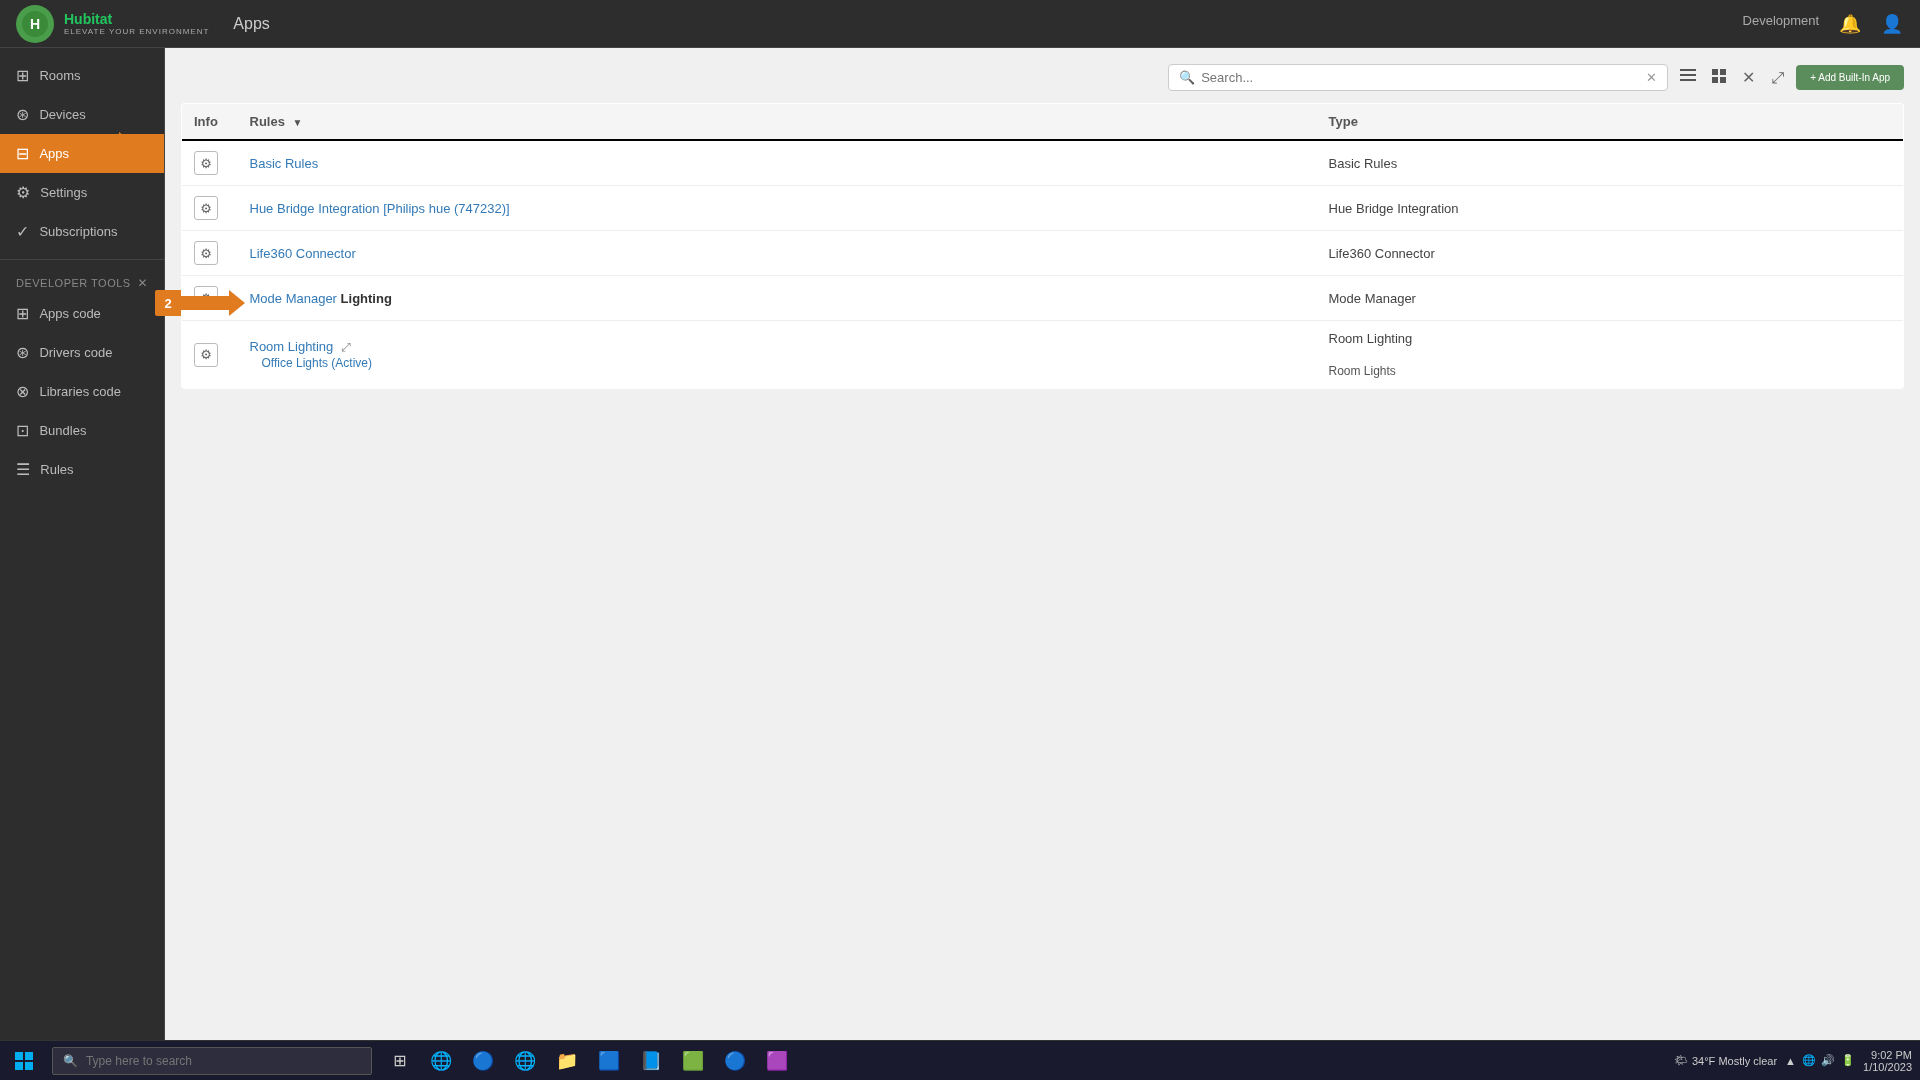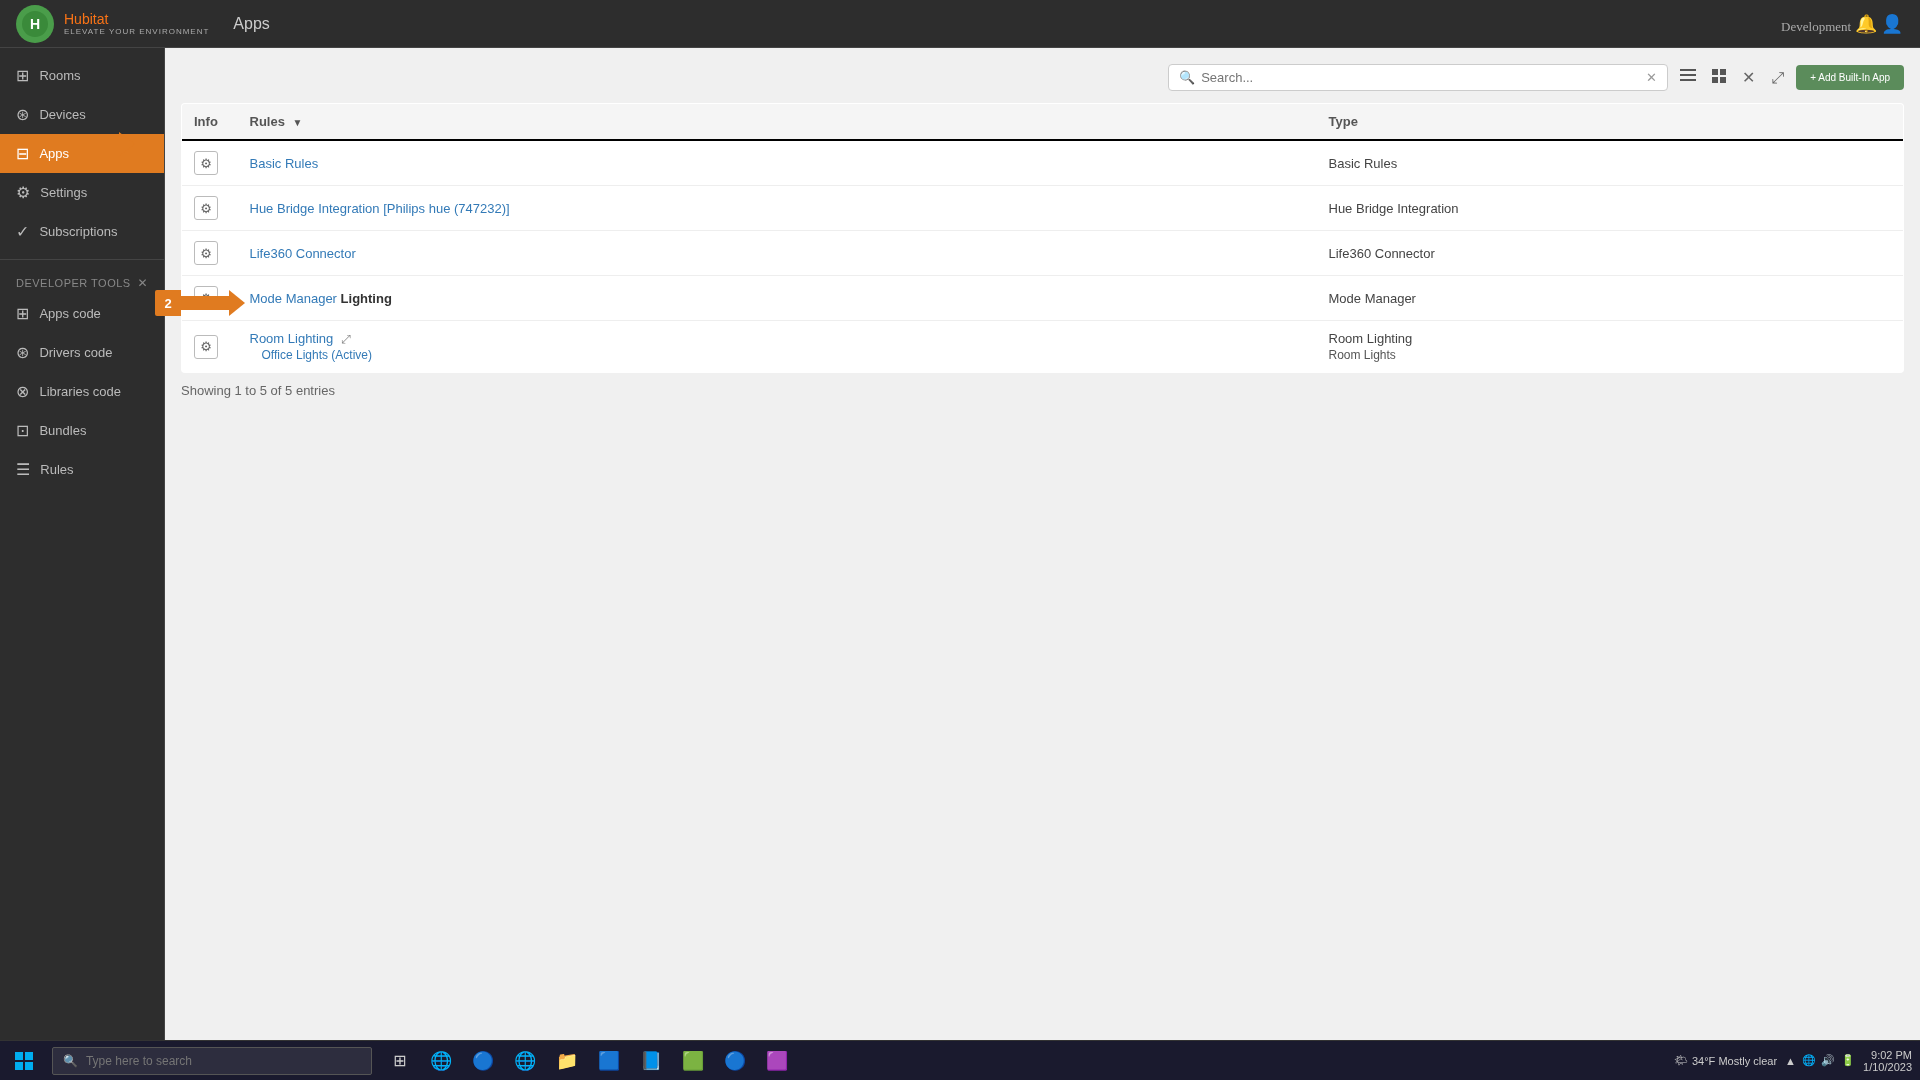--- a/index.html
+++ b/index.html
@@ -33,24 +33,23 @@
       font-weight: bold;
     }
     .header-page-title {
       color: #ccc;
       font-size: 16px;
       font-weight: 400;
     }
     .header-right {
       margin-left: auto;
       display: flex;
-      align-items: flex-end;
-      gap: 4px;
+      align-items: flex-start;
+      gap: 20px;
       color: #ccc;
-      font-family: Liberation Serif, serif;
     }
     .header-dev {
       color: #aaa;
       font-size: 13px;
     }
     .header-icon {
       font-size: 18px;
       cursor: pointer;
       color: #ccc;
     }
@@ -331,21 +330,21 @@
 
   <div class="top-header">
     <div class="logo-area">
       <div class="logo-circle">
         <svg width="28" height="28" viewBox="0 0 28 28">
           <circle cx="14" cy="14" r="13" fill="#3a8a3a"></circle>
           <text x="14" y="19" text-anchor="middle" fill="white" font-size="14" font-weight="bold">H</text>
         </svg>
       </div>
       <div>
-        <div style="color:#f97316;font-size:14px;font-weight:400;">Hubitat</div>
+        <div style="color:#22c55e;font-size:14px;font-weight:700;">Hubitat</div>
         <div style="font-size:8px;color:#aaa;letter-spacing:1px;">ELEVATE YOUR ENVIRONMENT</div>
       </div>
     </div>
     <div class="header-page-title">Apps</div>
     <div class="header-right">
       <span class="header-dev">Development</span>
       <span class="header-icon">🔔</span>
       <span class="header-icon">👤</span>
     </div>
   </div>
@@ -491,27 +490,26 @@
             </td>
             <td>
               <div style="display:flex;align-items:center;gap:4px;">
                 <a class="app-link">Room Lighting</a>
                 <span class="expand-icon">⤢</span>
               </div>
               <a class="app-sub">Office Lights (Active)</a>
             </td>
             <td>
               <div>Room Lighting</div>
-              <div style="font-size:12px;color:#555;margin-top:2px;">Room Lights</div>
+              <div style="font-size:12px;color:#555;margin-top:18px;">Room Lights</div>
             </td>
           </tr>
         </tbody>
       </table>
 
-      <div class="entries-info">Showing 1 to 5 of 5 entries</div>
     </div>
   </div>
 
   <div class="arrow-1" style="position:absolute;left:93px;top:132px;z-index:100;display:flex;align-items:center;">
     <div style="width:26px;height:13px;background:#e07b20;"></div>
     <div class="arrow-1-head"></div>
   </div>
 
   <div class="arrow-2" style="position:absolute;left:155px;top:290px;z-index:100;display:flex;align-items:center;">
     <div style="background:#e07b20;color:white;font-weight:bold;font-size:13px;width:26px;height:26px;display:flex;align-items:center;justify-content:center;border-radius:2px 0 0 2px;">2</div>

